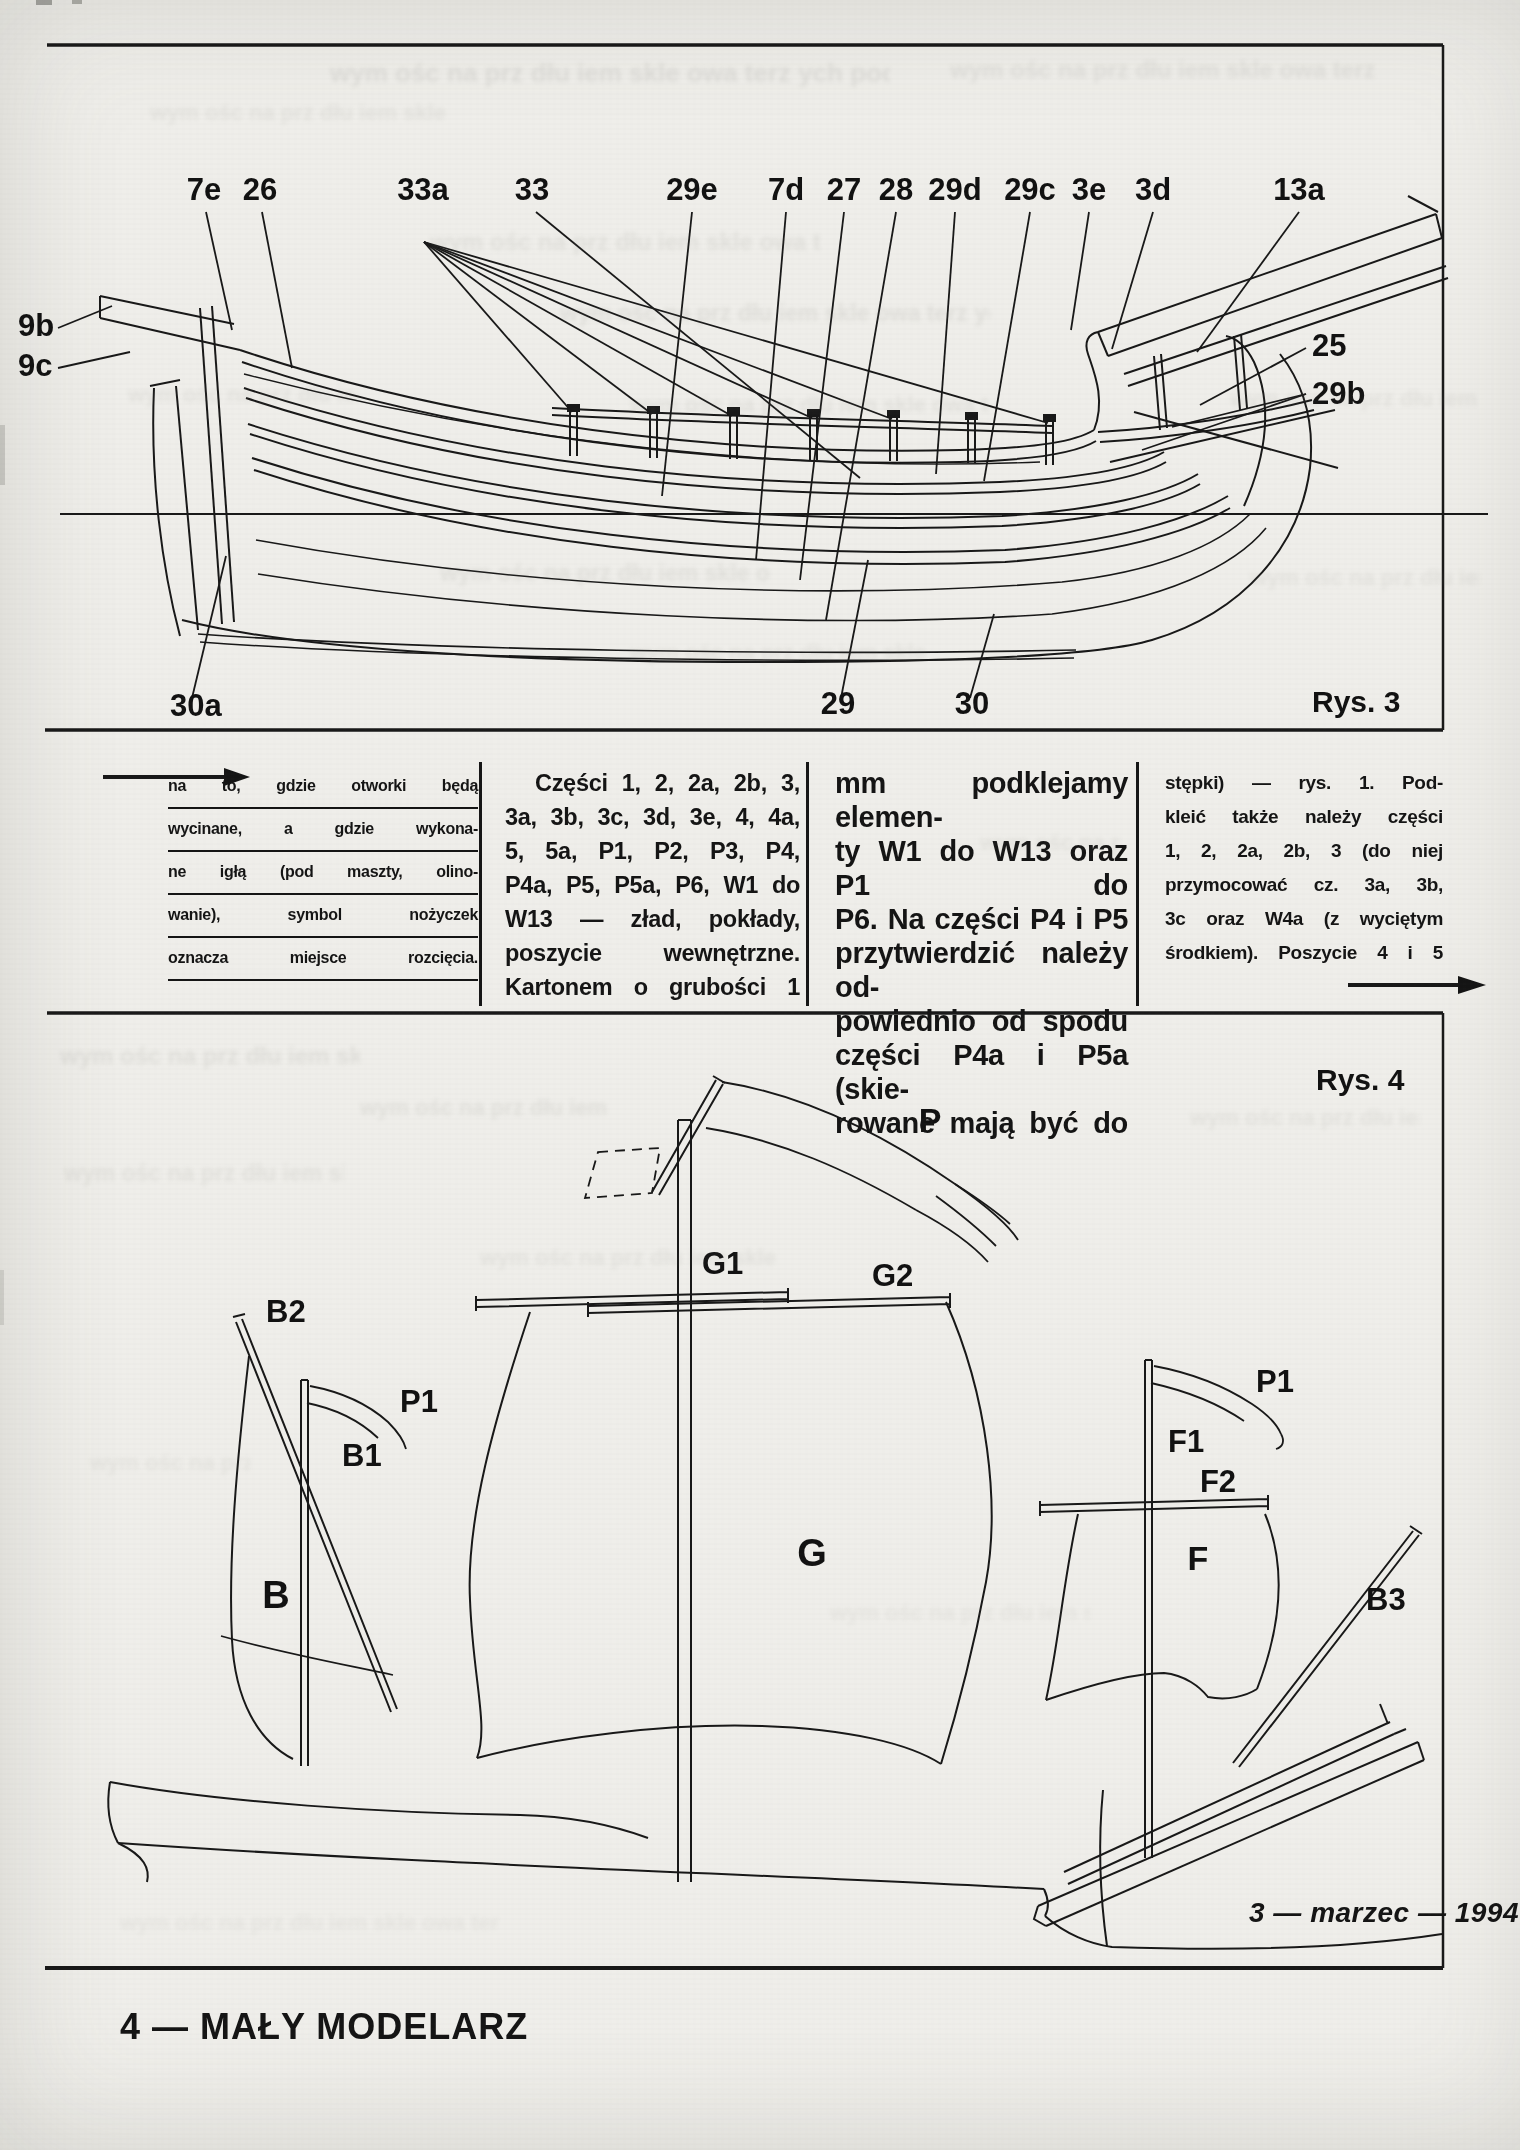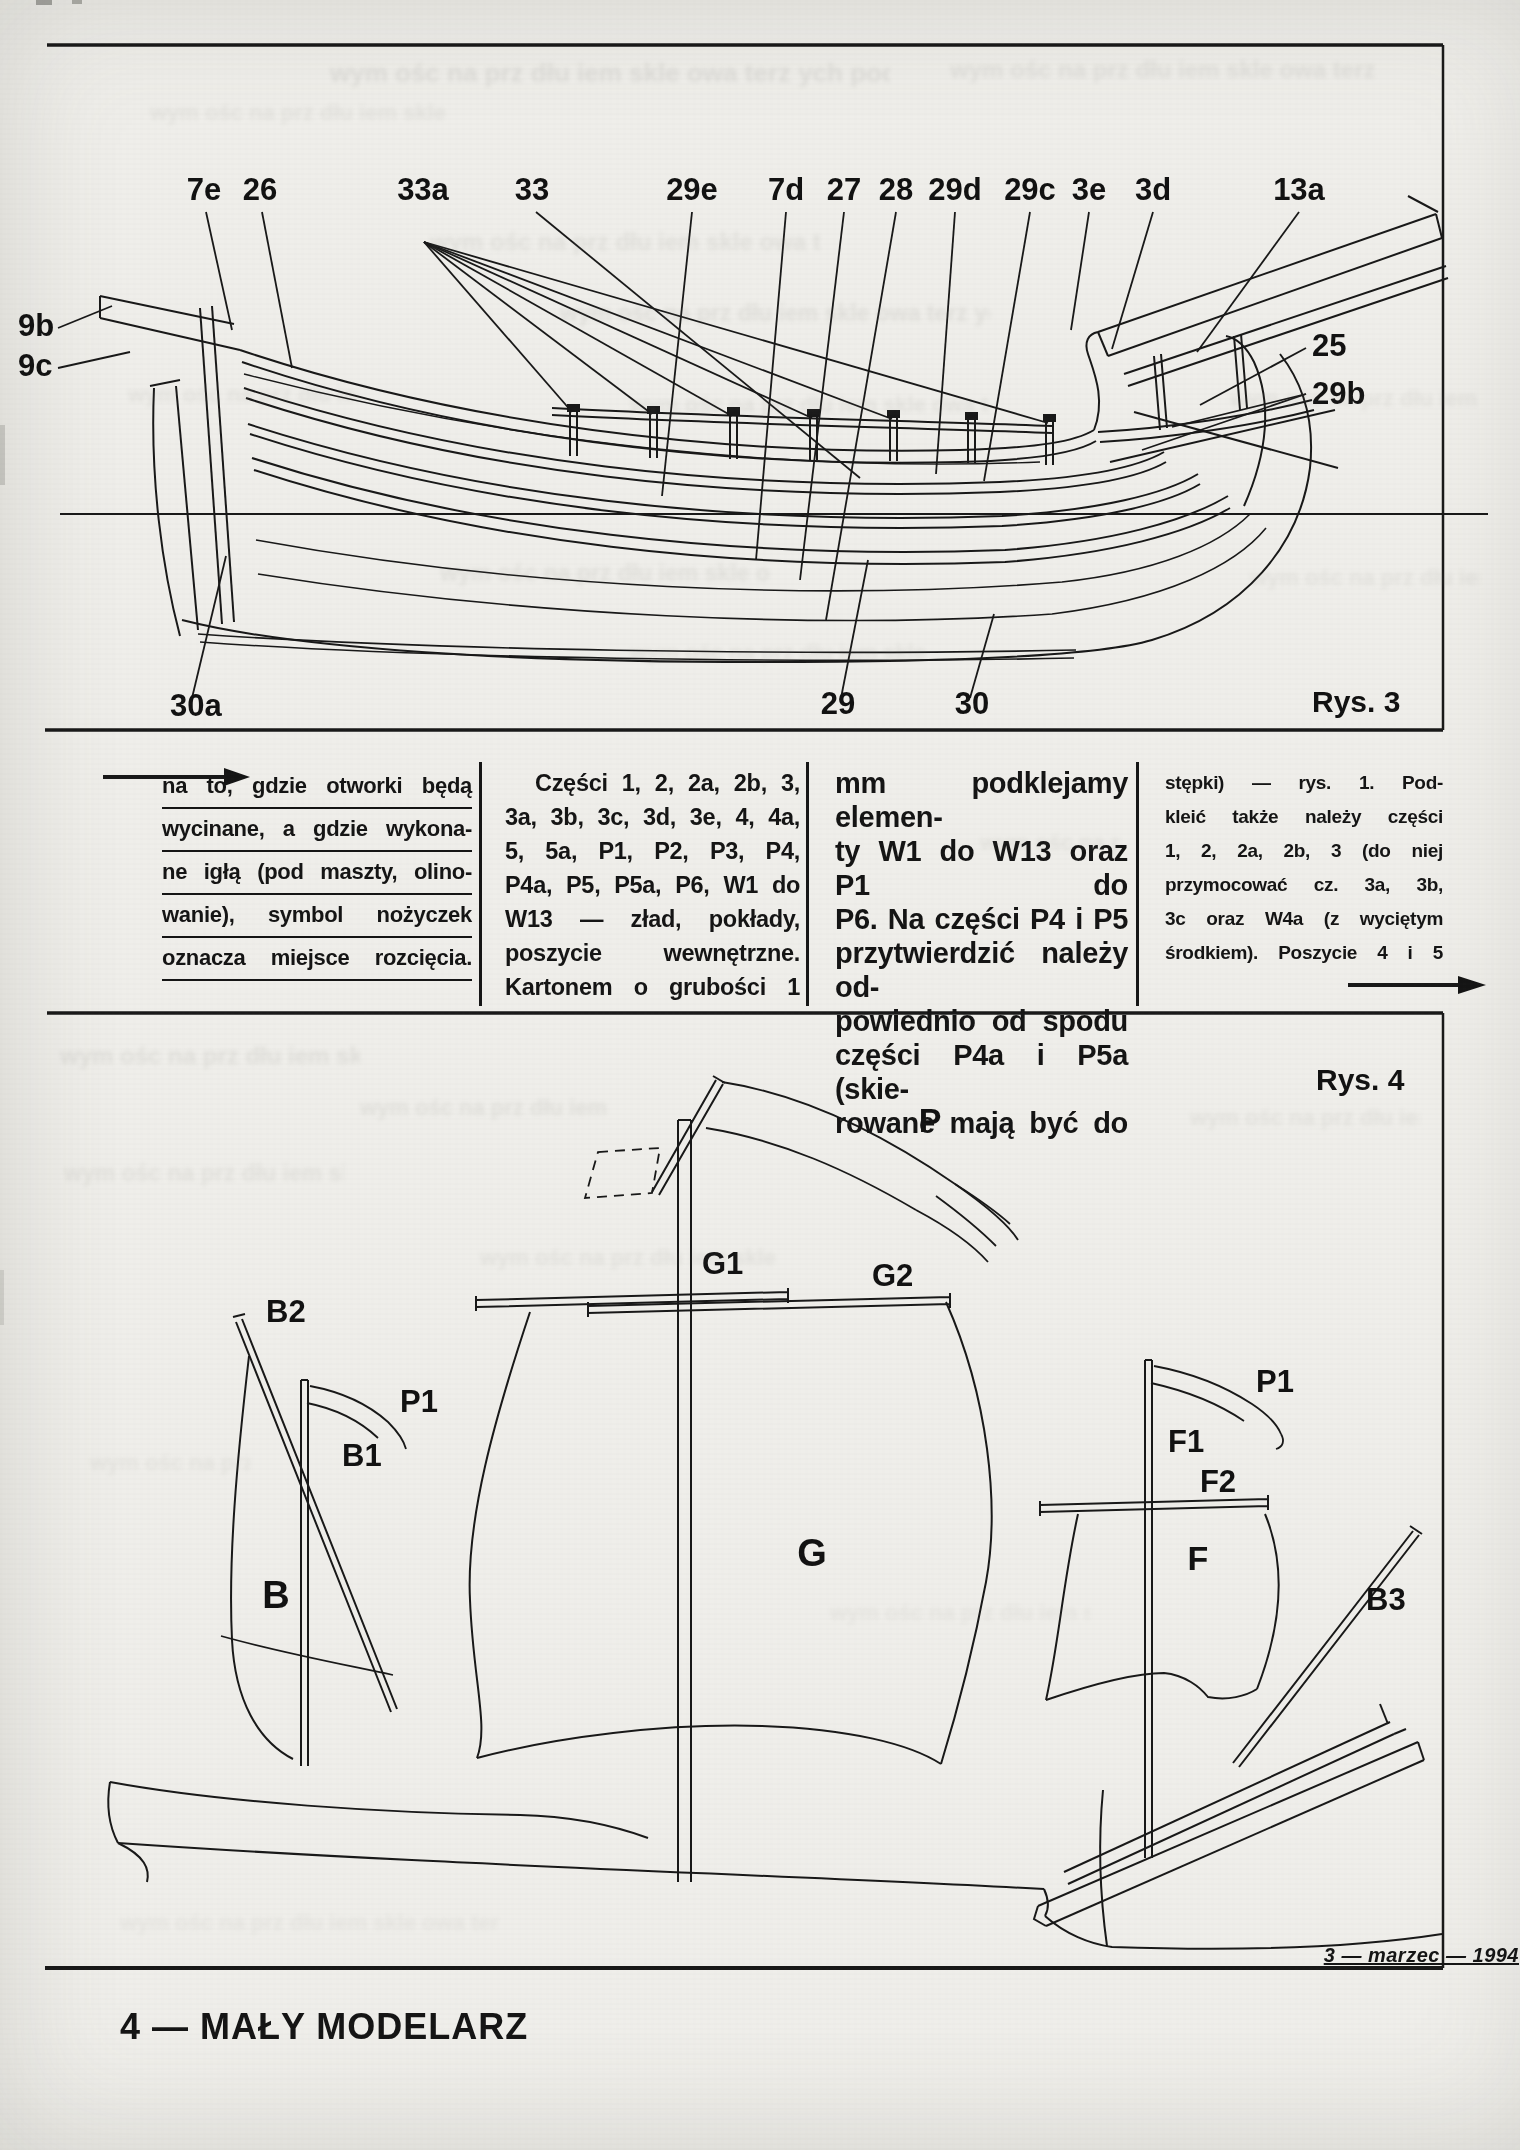--- a/index.html
+++ b/index.html
@@ -9,31 +9,31 @@
   .grain{position:absolute;inset:0;pointer-events:none;opacity:.5;
          background:repeating-linear-gradient(0deg,rgba(120,120,110,.03) 0 2px,transparent 2px 5px),
                     repeating-linear-gradient(90deg,rgba(120,120,110,.02) 0 3px,transparent 3px 7px);}
   svg{position:absolute;left:0;top:0;}
   .ink{stroke:#181818;fill:none;}
   .dlabel{font-family:"Liberation Sans",sans-serif;font-weight:700;fill:#111;}
   
   .textband{position:absolute;left:0;top:756px;width:1520px;height:258px;}
   .vsep{position:absolute;top:6px;height:244px;width:2.5px;background:#161616;}
   .col{position:absolute;top:10px;font-weight:700;}
-  .c1{left:100px;width:372px;font-size:22px;}
+  .c1{left:106px;width:372px;font-size:16px;}
   .c1 .line{margin-left:62px;line-height:40px;border-bottom:2.5px solid #141414;padding-bottom:1px;}
   .c2{left:492px;width:308px;font-size:23.5px;}
   .c3{left:822px;width:306px;font-size:29px;}
   .c4{left:1152px;width:291px;font-size:19px;}
   .line{line-height:34px;text-align:justify;text-align-last:justify;letter-spacing:-.3px;white-space:nowrap0;margin-left:13px;}
   .line.indent{padding-left:30px;}
   .c1 .line{text-align:justify;text-align-last:justify;}
   
   .footer-left{position:absolute;left:120px;top:2006px;font-size:36px;font-weight:700;letter-spacing:1px;}
-  .footer-right{position:absolute;right:28px;top:1944px;font-size:20px;font-weight:700;font-style:italic;letter-spacing:.5px;text-decoration:underline;}
+  .footer-right{position:absolute;right:28px;top:1897px;font-size:28px;font-weight:700;font-style:italic;letter-spacing:.5px;}
   
   .sm{position:absolute;font-weight:700;color:#7a7a74;filter:blur(2.2px);
       overflow:hidden;height:1.25em;white-space:nowrap;pointer-events:none;}
   .edge{position:absolute;background:#8a8a84;opacity:.35;pointer-events:none;}
 </style>
 </head>
 <body>
 
 <div class="page">
 

